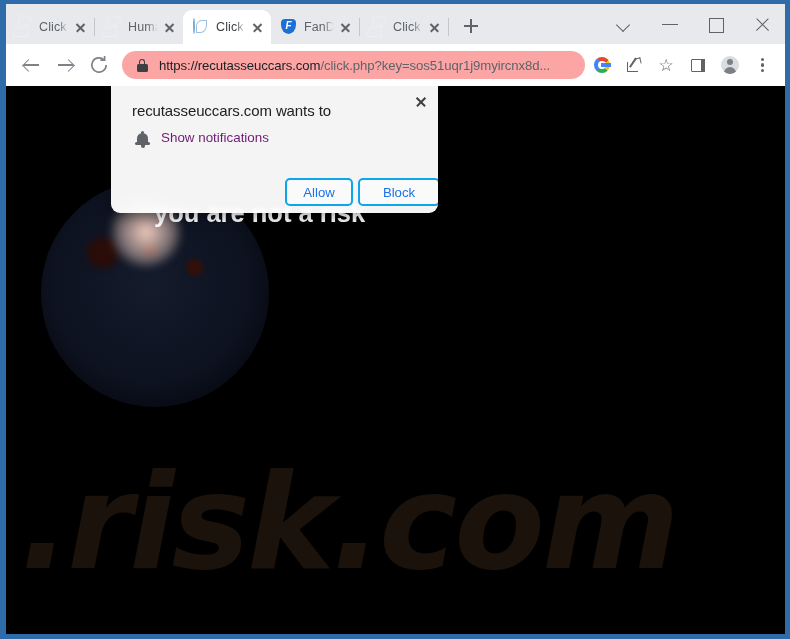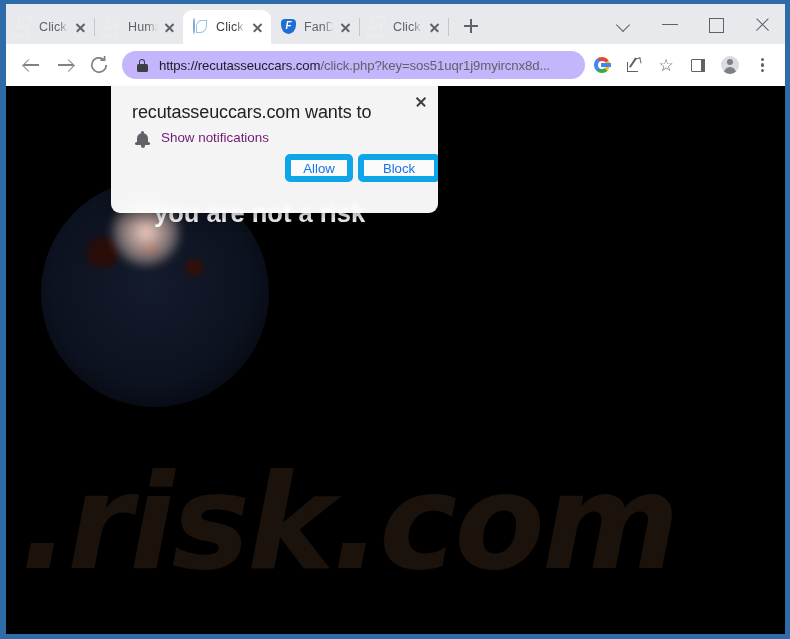--- a/index.html
+++ b/index.html
@@ -253,21 +253,21 @@
   }
   #reload-button {
     width: 30px; height: 30px;
     position: relative;
     flex: 0 0 auto;
     margin-right: 8px;
   }
   #omnibox {
     flex: 1 1 auto;
     height: 28px;
-    background: #c4b5fd;
+    background: #fca5a5;
     border-radius: 14px;
     display: flex;
     align-items: center;
     padding: 0 10px 0 14px;
     min-width: 0;
   }
   #lock-icon {
     width: 12px; height: 14px;
     position: relative;
     flex: 0 0 auto;
@@ -525,21 +525,21 @@
     position: absolute;
     left: 4px; top: 9.3px;
     width: 12px; height: 1.5px;
     background: #3c4043;
   }
   #dialog-close::before { transform: rotate(45deg); }
   #dialog-close::after  { transform: rotate(-45deg); }
   #dialog-title {
     position: absolute;
     left: 21px; top: 16px;
-    font-size: 18px;
+    font-size: 15px;
     color: #202124;
     letter-spacing: -.1px;
     white-space: nowrap;
   }
   #bell-icon {
     position: absolute;
     left: 24px; top: 45px;
     width: 15px; height: 17px;
   }
   #bell-icon .dome {
@@ -572,23 +572,23 @@
   }
   #permission-label {
     position: absolute;
     left: 50px; top: 44px;
     font-size: 13.4px;
     color: #701a75;
     white-space: nowrap;
   }
   .dlg-btn {
     position: absolute;
-    top: 68px;
+    top: 92px;
     height: 28px;
-    border: 6px solid #0ea5e9;
+    border: 2px solid #0ea5e9;
     border-radius: 5px;
     background: rgba(255,255,255,0.55);
     color: #1a73e8;
     font-size: 13.2px;
     font-weight: 500;
     display: flex;
     align-items: center;
     justify-content: center;
     font-family: "Liberation Sans", sans-serif;
     cursor: default;

